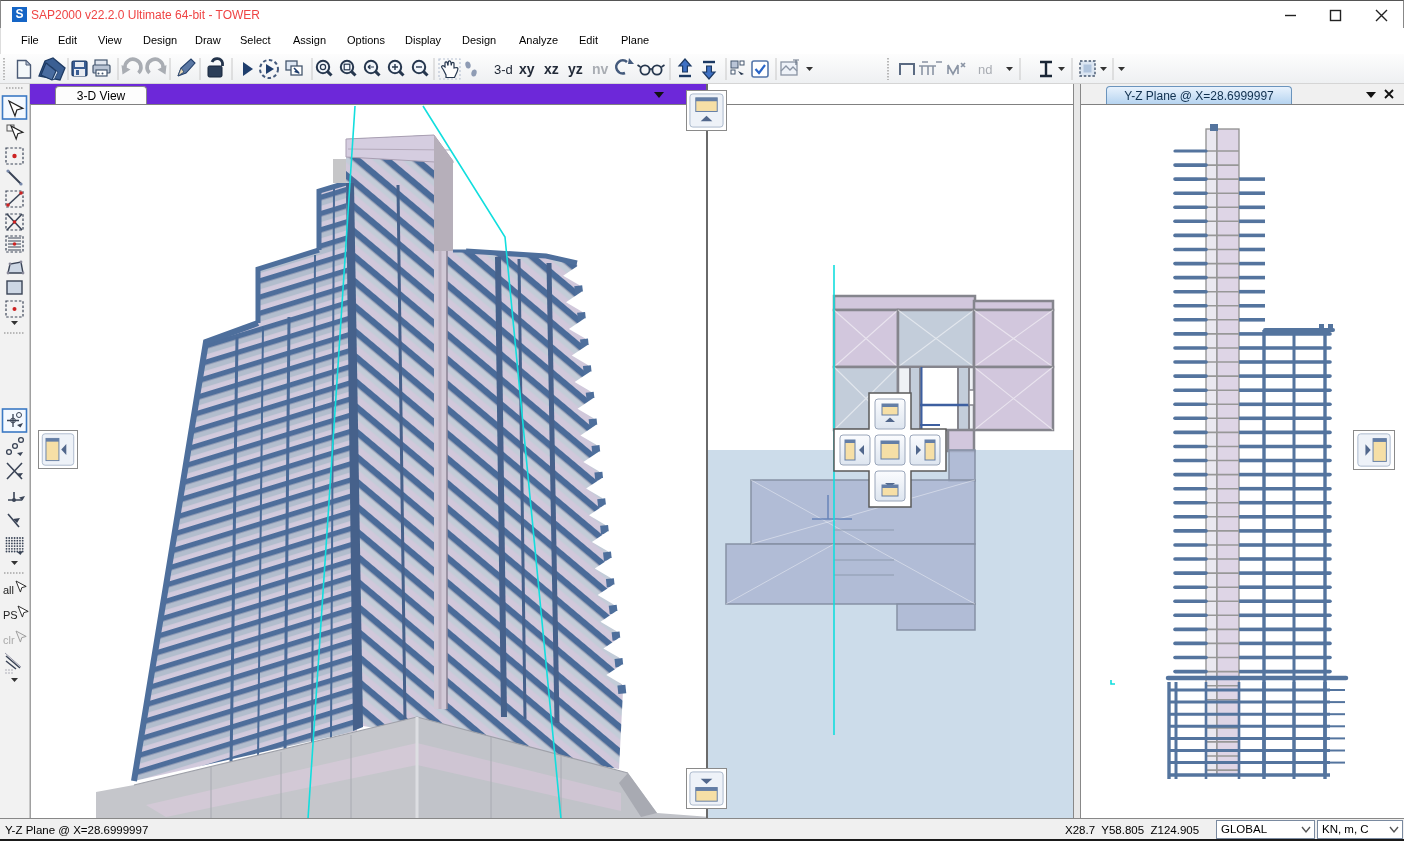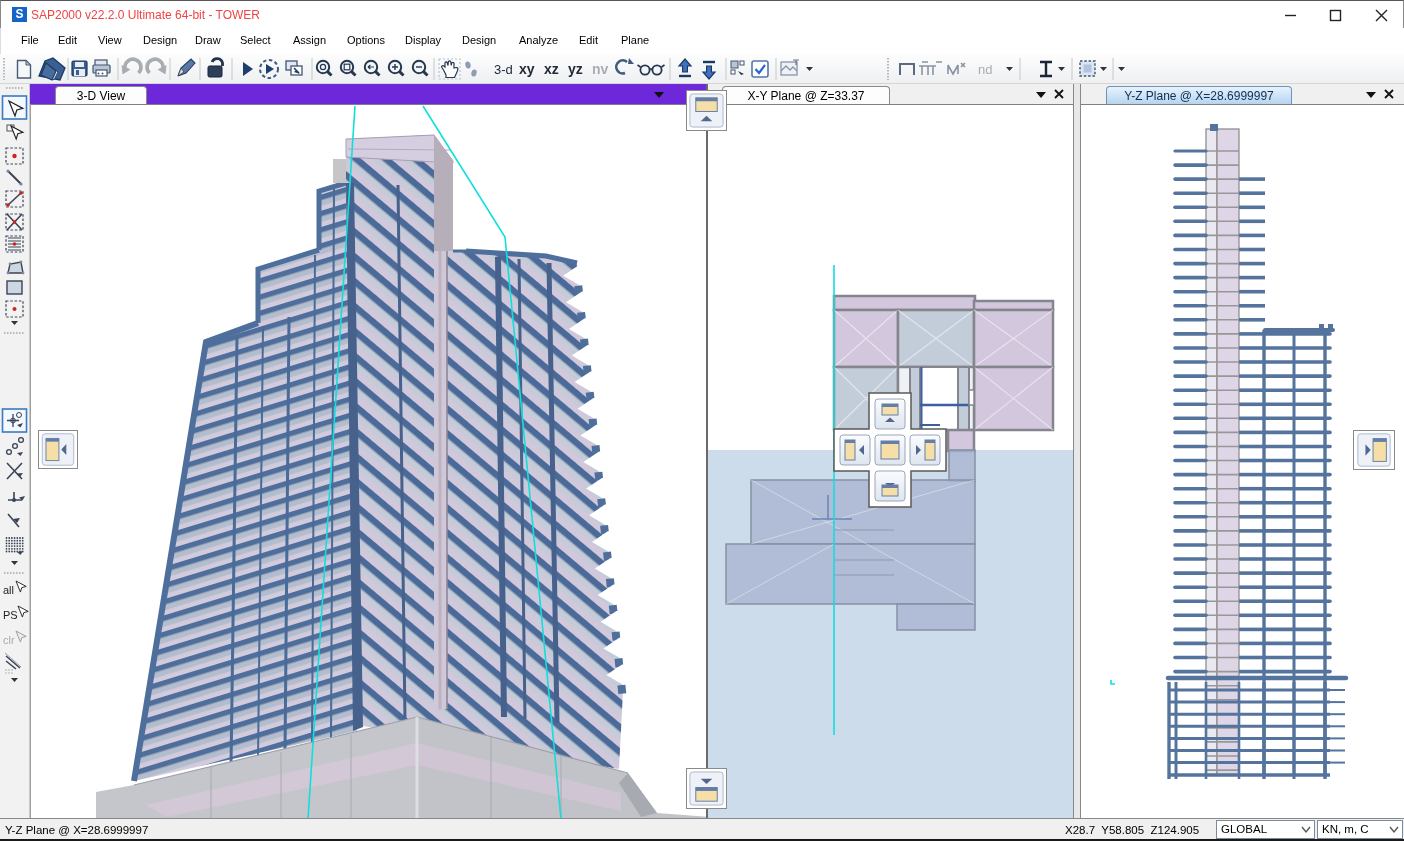--- a/index.html
+++ b/index.html
@@ -324,29 +324,20 @@
         <line x1="180" y1="662" x2="180" y2="714" stroke="#a8aab2" stroke-width="1"></line>
         <line x1="250" y1="647" x2="250" y2="714" stroke="#a8aab2" stroke-width="1"></line>
         <line x1="320" y1="630" x2="320" y2="714" stroke="#a8aab2" stroke-width="1"></line>
         <line x1="460" y1="632" x2="460" y2="714" stroke="#a8aab2" stroke-width="1"></line>
         <line x1="530" y1="650" x2="530" y2="714" stroke="#a8aab2" stroke-width="1"></line>
         <line x1="386" y1="612" x2="386" y2="714" stroke="#dddee2" stroke-width="3"></line>
         <polyline points="324,1 306,276 277,714" fill="none" stroke="#12dede" stroke-width="1.6"></polyline>
         <polyline points="392,1 474,132 530,714" fill="none" stroke="#12dede" stroke-width="1.6"></polyline>
       </svg></div>
     <div class="abs" style="left:706px;top:84px;width:2px;height:734px;background:#6a6a6a"></div>
-    <div class="abs" style="left:708px;top:84px;width:365px;height:20px;background:#f0f0f0">
-      <div class="abs" style="left:14px;top:2px;width:168px;height:18px;background:#fdfdfd;border:1px solid #8a8a8a;border-bottom:none;border-radius:4px 4px 0 0;font-size:12px;text-align:center;line-height:18px">X-Y Plane @ Z=33.37</div>
-      <svg class="abs" style="left:326px;top:6px" width="14" height="10">
-        <path d="M2 2 l5 6 5 -6 z" fill="#111"></path>
-      </svg>
-      <svg class="abs" style="left:344px;top:3px" width="14" height="14">
-        <path d="M3 3 l8 8 m0 -8 l-8 8" stroke="#111" stroke-width="1.8"></path>
-      </svg>
-    </div>
     <div class="abs" style="left:708px;top:104px;width:365px;height:714px;background:#fff;border-top:1px solid #808080"><svg width="365" height="714" viewBox="0 0 365 714">
         <rect x="0" y="345" width="365" height="369" fill="#ccdcea"></rect>
         <rect x="126" y="191" width="141" height="14" fill="#d2c7dd" stroke="#85858d" stroke-width="2.5"></rect>
         <rect x="266" y="196" width="79" height="9" fill="#d2c7dd" stroke="#85858d" stroke-width="2.5"></rect>
         <rect x="126" y="205" width="64" height="57" fill="#d2c7dd" stroke="#85858d" stroke-width="2.5"></rect>
         <path d="M126 205 l64 57 M190 205 l-64 57" stroke="#ffffff" stroke-width="1.1" opacity="0.5" fill="none"></path>
         <rect x="190" y="205" width="76" height="57" fill="#c3cdda" stroke="#85858d" stroke-width="2.5"></rect>
         <path d="M190 205 l76 57 M266 205 l-76 57" stroke="#ffffff" stroke-width="1.1" opacity="0.5" fill="none"></path>
         <rect x="266" y="205" width="79" height="57" fill="#d2c7dd" stroke="#85858d" stroke-width="2.5"></rect>
         <path d="M266 205 l79 57 M345 205 l-79 57" stroke="#ffffff" stroke-width="1.1" opacity="0.5" fill="none"></path>

